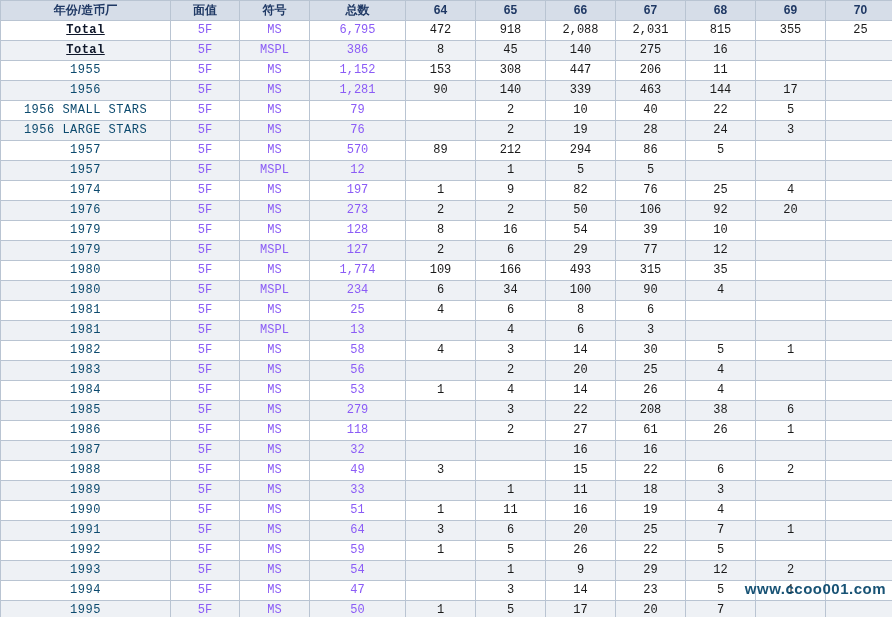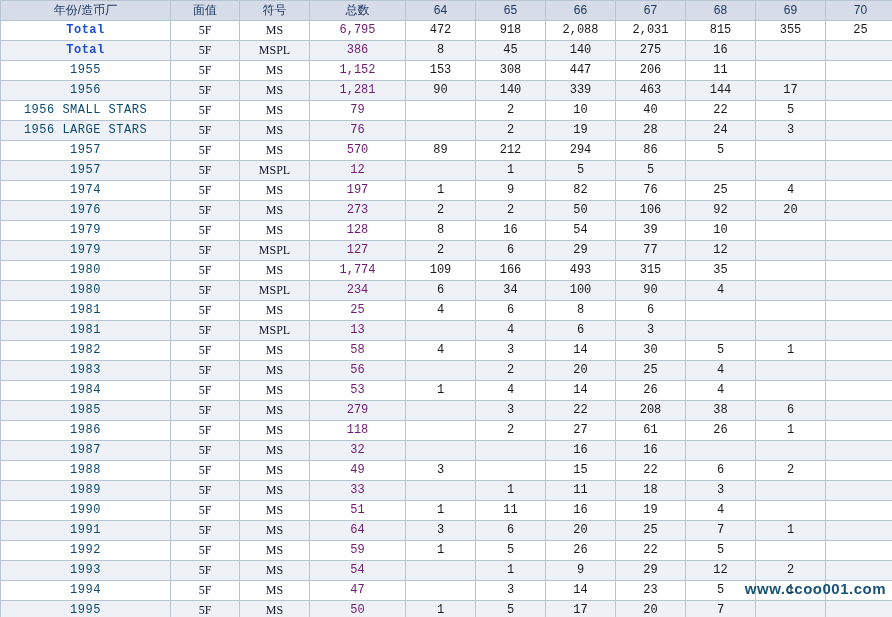--- a/index.html
+++ b/index.html
@@ -27,21 +27,21 @@
     height: 19px;
     font-size: 12px;
     line-height: 17px;
     overflow: hidden;
     white-space: nowrap;
   }
   
   thead th {
     background: #d6dde8;
     color: #1f3864;
-    font-weight: normal;
+    font-weight: bold;
     text-align: center;
     font-size: 12.5px;
     height: 21px;
     border: 1px solid #9fadc0;
   }
   thead th.num-head {
     font-family: "Liberation Sans", sans-serif;
   }
   
   col.c-year   { width: 170px; }
@@ -52,32 +52,33 @@
 
   
   td.year {
     text-align: center;
     color: #0c4a6e;
     font-family: "Liberation Mono", monospace;
     font-size: 12.5px;
     letter-spacing: 0.5px;
   }
   td.year.bold {
-    color: #1d4ed8;
+    color: #0f172a;
     font-weight: bold;
+    text-decoration: underline;
   }
   td.denom, td.mark {
     text-align: center;
-    color: #0f172a;
-    font-family: Liberation Serif, serif;
+    color: #8b5cf6;
+    font-family: Liberation Mono, monospace;
     font-size: 11.5px;
   }
   td.total {
     text-align: center;
-    color: #701a75;
+    color: #8b5cf6;
     font-family: "Liberation Mono", monospace;
     font-size: 12px;
   }
   td.grade {
     text-align: center;
     color: #1a1a1a;
     font-family: "Liberation Mono", monospace;
     font-size: 12px;
   }
   tr.shade td {

